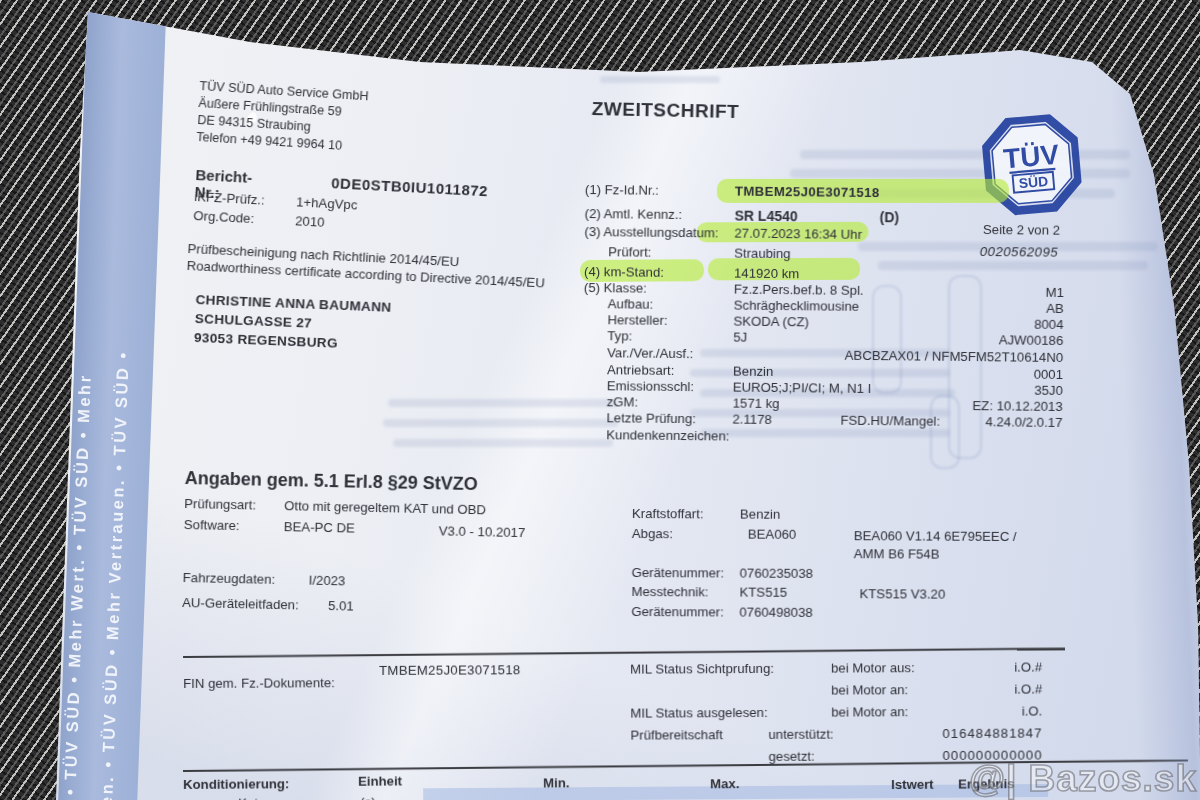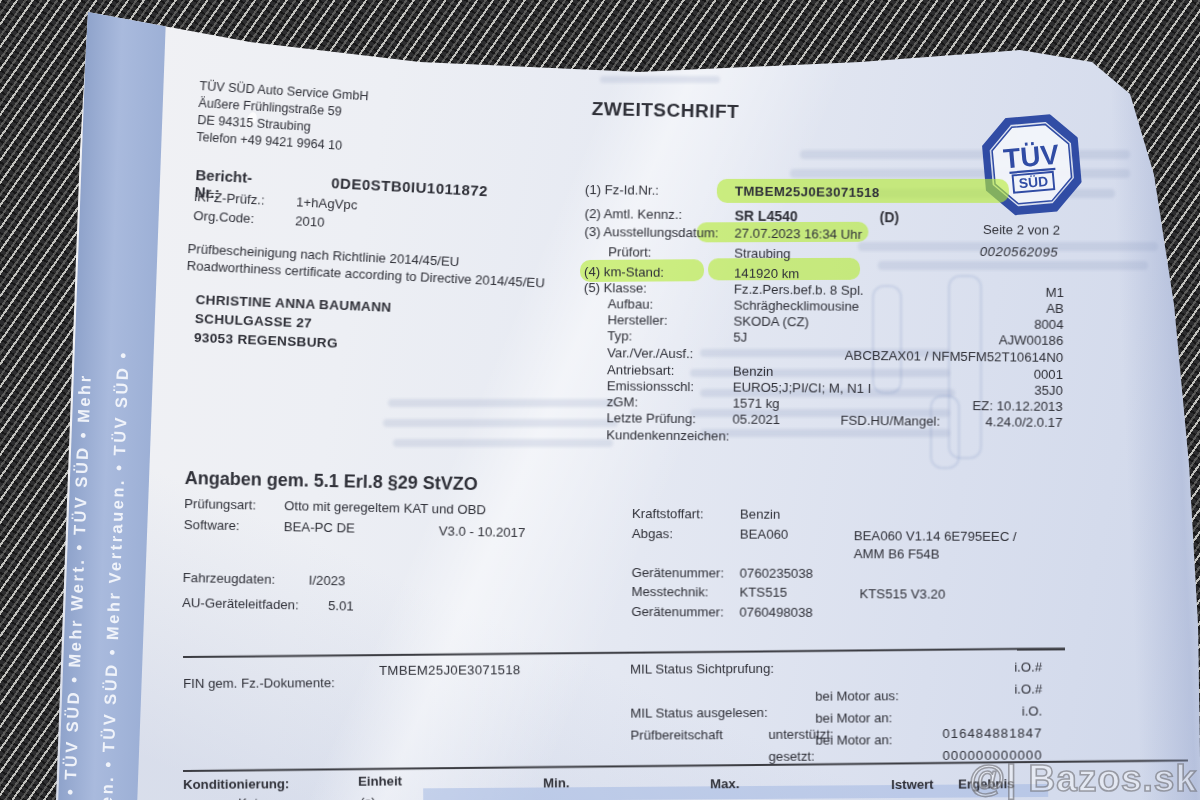--- a/index.html
+++ b/index.html
@@ -52,21 +52,21 @@
   .frow{position:absolute;left:0;width:100%;height:17px;}
   .flabel{position:absolute;left:0;}
   .ind .flabel{padding-left:24px;}
   .fvalue{position:absolute;left:150px;}
   .fmid{position:absolute;left:295px;}
   .fright{position:absolute;right:0;}
   
   .rule{position:absolute;height:2px;background:#3b3c42;transform-origin:left center;}
   
   .mlabel{position:absolute;left:447px;}
-  .mmid{position:absolute;left:632px;margin-top:28px;}
+  .mmid{position:absolute;left:648px;}
   .mmid2{position:absolute;left:585px;}
   .mval{position:absolute;right:36px;}
   
   .logo{position:absolute;left:984px;top:116px;width:96px;height:100px;transform:rotate(-5deg);opacity:.92;}
   
   .watermark{
     position:absolute;right:3px;bottom:0px;
     font-size:37px;font-weight:700;letter-spacing:1px;
     color:rgba(255,255,255,.22);
     -webkit-text-stroke:1.6px rgba(95,95,100,.55);
@@ -210,21 +210,21 @@
       <span class="fvalue">EURO5;J;PI/CI; M, N1 I</span>
       <span class="fright">35J0</span>
     </div>
     <div class="frow ind soft" style="top:216px;">
       <span class="flabel">zGM:</span>
       <span class="fvalue">1571 kg</span>
       <span class="fright">EZ: 10.12.2013</span>
     </div>
     <div class="frow ind soft" style="top:232px;">
       <span class="flabel">Letzte Prüfung:</span>
-      <span class="fvalue">05.2021</span>
+      <span class="fvalue">2.1178</span>
       <span class="fmid" style="left:258px;">FSD.HU/Mangel:</span>
       <span class="fright">4.24.0/2.0.17</span>
     </div>
     <div class="frow ind soft" style="top:249px;">
       <span class="flabel">Kundenkennzeichen:</span>
     </div>
   </div>
 
   <div class="blk ink soft" style="left:185px;top:468px;transform:rotate(1.2deg);">
     <div class="b" style="font-size:18px;">Angaben gem. 5.1 Erl.8 §29 StVZO</div>
@@ -236,21 +236,21 @@
     <span class="abs t13" style="left:0;top:102px;">Fahrzeugdaten:</span>
     <span class="abs t13" style="left:126px;top:102px;">I/2023</span>
     <span class="abs t13" style="left:0;top:127px;">AU-Geräteleitfaden:</span>
     <span class="abs t13" style="left:146px;top:127px;">5.01</span>
   </div>
 
   <div class="blk ink t13 soft" style="left:632px;top:500px;transform:rotate(.3deg);width:460px;">
     <span class="abs" style="left:0;top:6px;">Kraftstoffart:</span>
     <span class="abs" style="left:108px;top:6px;">Benzin</span>
     <span class="abs" style="left:0;top:26px;">Abgas:</span>
-    <span class="abs" style="left:108px;top:26px;text-align:center;">BEA060</span>
+    <span class="abs" style="left:116px;top:26px;text-align:center;">BEA060</span>
     <span class="abs" style="left:222px;top:27px;">BEA060 V1.14 6E795EEC /</span>
     <span class="abs" style="left:222px;top:45px;">AMM B6 F54B</span>
     <span class="abs" style="left:0;top:65px;">Gerätenummer:</span>
     <span class="abs" style="left:108px;top:65px;">0760235038</span>
     <span class="abs" style="left:0;top:84px;">Messtechnik:</span>
     <span class="abs" style="left:108px;top:84px;">KTS515</span>
     <span class="abs" style="left:228px;top:85px;">KTS515 V3.20</span>
     <span class="abs" style="left:0;top:104px;">Gerätenummer:</span>
     <span class="abs" style="left:108px;top:104px;">0760498038</span>
   </div>

